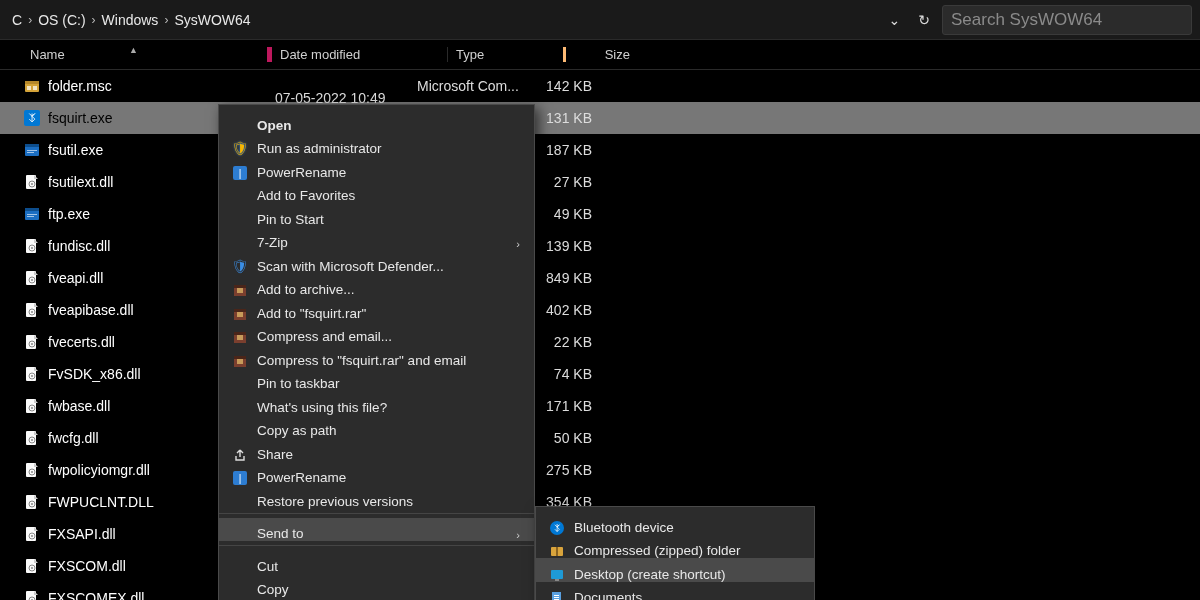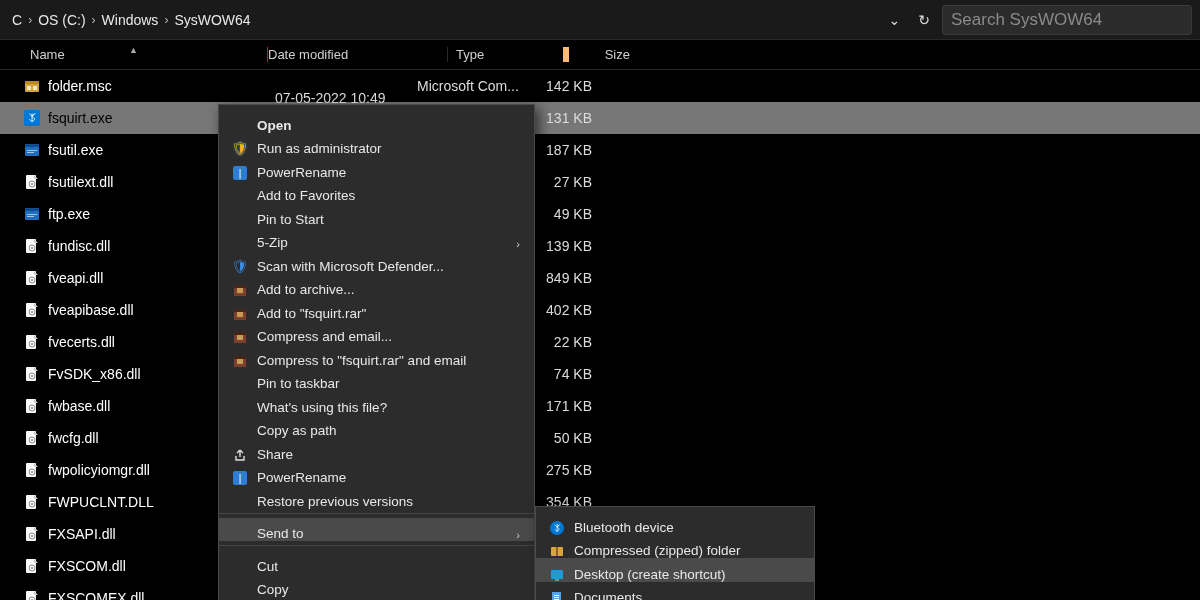--- a/index.html
+++ b/index.html
@@ -61,23 +61,23 @@
   
   .cols {
     display: flex;
     height: 30px;
     align-items: center;
     border-bottom: 1px solid #2a2a2a;
     color: #d0d0d0;
     font-size: 13px;
   }
   .col-name { width: 267px; padding-left: 30px; position: relative;}
-  .col-date { width: 142px; border-left: 1px solid #be185d; }
+  .col-date { width: 142px; padding-left: 8px; border-left: 5px solid #be185d; }
   .col-type { width: 116px; padding-left: 8px; border-left: 1px solid #2a2a2a; margin-left: 38px; }
-  .col-size { width: 75px; text-align: right; padding-right: 8px; border-left: 6px solid #fdba74; }
+  .col-size { width: 75px; text-align: right; padding-right: 8px; border-left: 3px solid #fdba74; }
   .sort-caret {
     position: absolute;
     left: 50%;
     top: -2px;
     transform: translateX(-50%);
     font-size: 9px;
     color: #aaa;
   }
   
   .rows { }
@@ -462,21 +462,21 @@
     <div class="mi">
       <span class="mi-icon"></span>
       <span>Add to Favorites</span>
     </div>
     <div class="mi">
       <span class="mi-icon"></span>
       <span>Pin to Start</span>
     </div>
     <div class="mi">
       <span class="mi-icon"></span>
-      <span>5-Zip</span>
+      <span>7-Zip</span>
       <span class="arrow">›</span>
     </div>
     <div class="mi">
       <span class="mi-icon">
         <span style="color:#3a8ee6">🛡</span>
       </span>
       <span>Scan with Microsoft Defender...</span>
     </div>
     <div class="mi">
       <span class="mi-icon">

